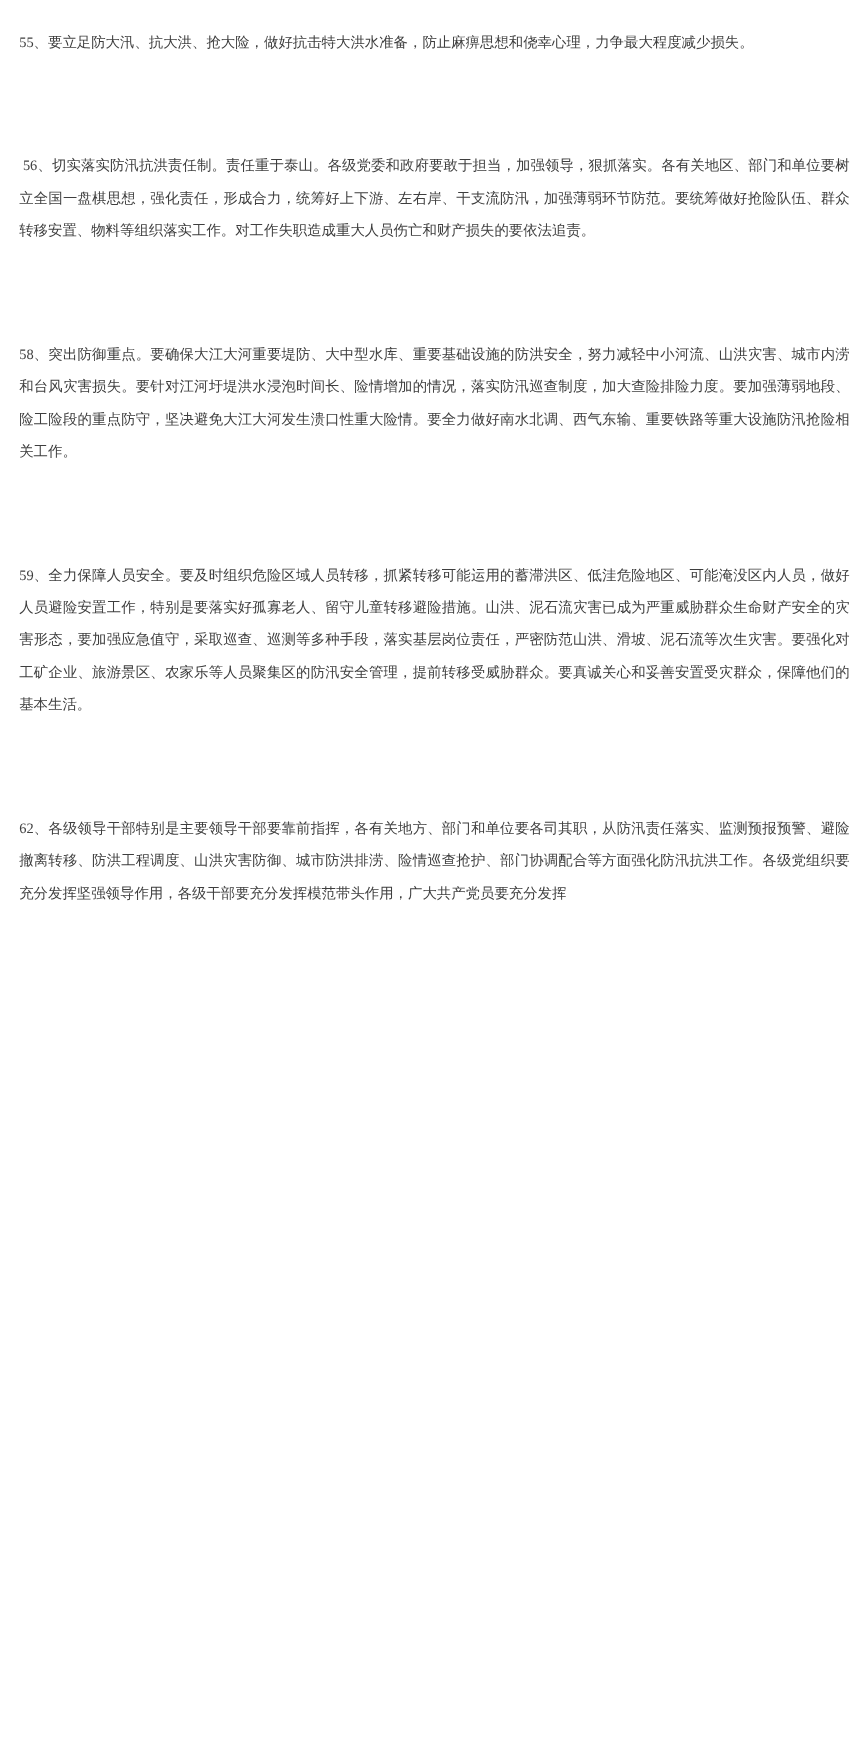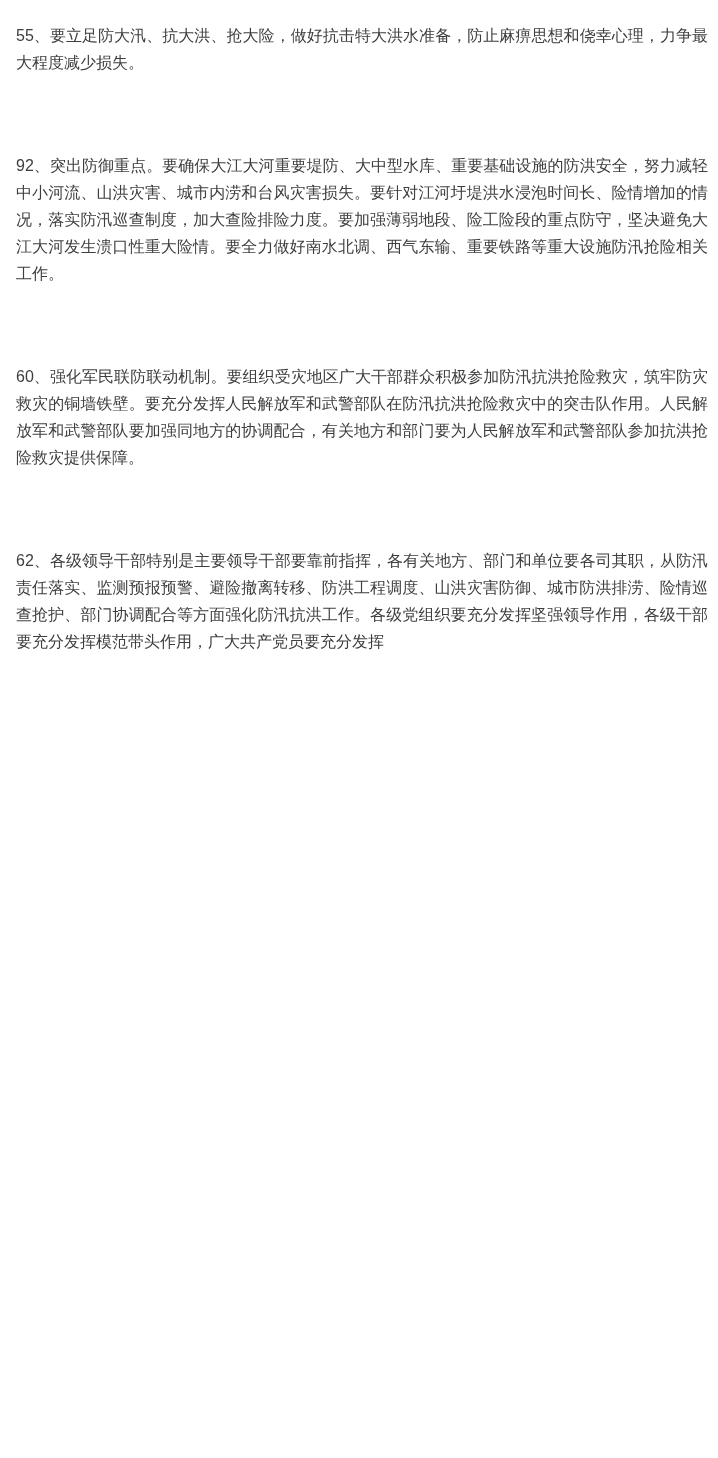--- a/index.html
+++ b/index.html
@@ -11,35 +11,36 @@
     height: 1458px;
     overflow: hidden;
     background: #ffffff;
   }
   .doc {
     box-sizing: border-box;
     width: 718px;
     height: 1458px;
     overflow: hidden;
     padding: 22px 10px 0 16px;
-    font-family: Liberation Sans, sans-serif;
-    font-size: 16px;
+    font-family: Liberation Serif, serif;
+    font-size: 12px;
     line-height: 27px;
     color: #3e3e3e;
     text-align: justify;
     letter-spacing: 0;
   }
   .doc p {
     margin: 0 0 76px 0;
     padding: 0;
     word-break: break-all;
     overflow-wrap: break-word;
   }
 </style>
 </head>
 <body>
 
 <div class="doc">
   <p>55、要立足防大汛、抗大洪、抢大险，做好抗击特大洪水准备，防止麻痹思想和侥幸心理，力争最大程度减少损失。</p>
-  <p>92、突出防御重点。要确保大江大河重要堤防、大中型水库、重要基础设施的防洪安全，努力减轻中小河流、山洪灾害、城市内涝和台风灾害损失。要针对江河圩堤洪水浸泡时间长、险情增加的情况，落实防汛巡查制度，加大查险排险力度。要加强薄弱地段、险工险段的重点防守，坚决避免大江大河发生溃口性重大险情。要全力做好南水北调、西气东输、重要铁路等重大设施防汛抢险相关工作。</p>
-  <p>60、强化军民联防联动机制。要组织受灾地区广大干部群众积极参加防汛抗洪抢险救灾，筑牢防灾救灾的铜墙铁壁。要充分发挥人民解放军和武警部队在防汛抗洪抢险救灾中的突击队作用。人民解放军和武警部队要加强同地方的协调配合，有关地方和部门要为人民解放军和武警部队参加抗洪抢险救灾提供保障。</p>
+  <p>&nbsp;56、切实落实防汛抗洪责任制。责任重于泰山。各级党委和政府要敢于担当，加强领导，狠抓落实。各有关地区、部门和单位要树立全国一盘棋思想，强化责任，形成合力，统筹好上下游、左右岸、干支流防汛，加强薄弱环节防范。要统筹做好抢险队伍、群众转移安置、物料等组织落实工作。对工作失职造成重大人员伤亡和财产损失的要依法追责。</p>
+  <p>58、突出防御重点。要确保大江大河重要堤防、大中型水库、重要基础设施的防洪安全，努力减轻中小河流、山洪灾害、城市内涝和台风灾害损失。要针对江河圩堤洪水浸泡时间长、险情增加的情况，落实防汛巡查制度，加大查险排险力度。要加强薄弱地段、险工险段的重点防守，坚决避免大江大河发生溃口性重大险情。要全力做好南水北调、西气东输、重要铁路等重大设施防汛抢险相关工作。</p>
+  <p>59、全力保障人员安全。要及时组织危险区域人员转移，抓紧转移可能运用的蓄滞洪区、低洼危险地区、可能淹没区内人员，做好人员避险安置工作，特别是要落实好孤寡老人、留守儿童转移避险措施。山洪、泥石流灾害已成为严重威胁群众生命财产安全的灾害形态，要加强应急值守，采取巡查、巡测等多种手段，落实基层岗位责任，严密防范山洪、滑坡、泥石流等次生灾害。要强化对工矿企业、旅游景区、农家乐等人员聚集区的防汛安全管理，提前转移受威胁群众。要真诚关心和妥善安置受灾群众，保障他们的基本生活。</p>
   <p>62、各级领导干部特别是主要领导干部要靠前指挥，各有关地方、部门和单位要各司其职，从防汛责任落实、监测预报预警、避险撤离转移、防洪工程调度、山洪灾害防御、城市防洪排涝、险情巡查抢护、部门协调配合等方面强化防汛抗洪工作。各级党组织要充分发挥坚强领导作用，各级干部要充分发挥模范带头作用，广大共产党员要充分发挥</p>
 </div>
 
 </body></html>

